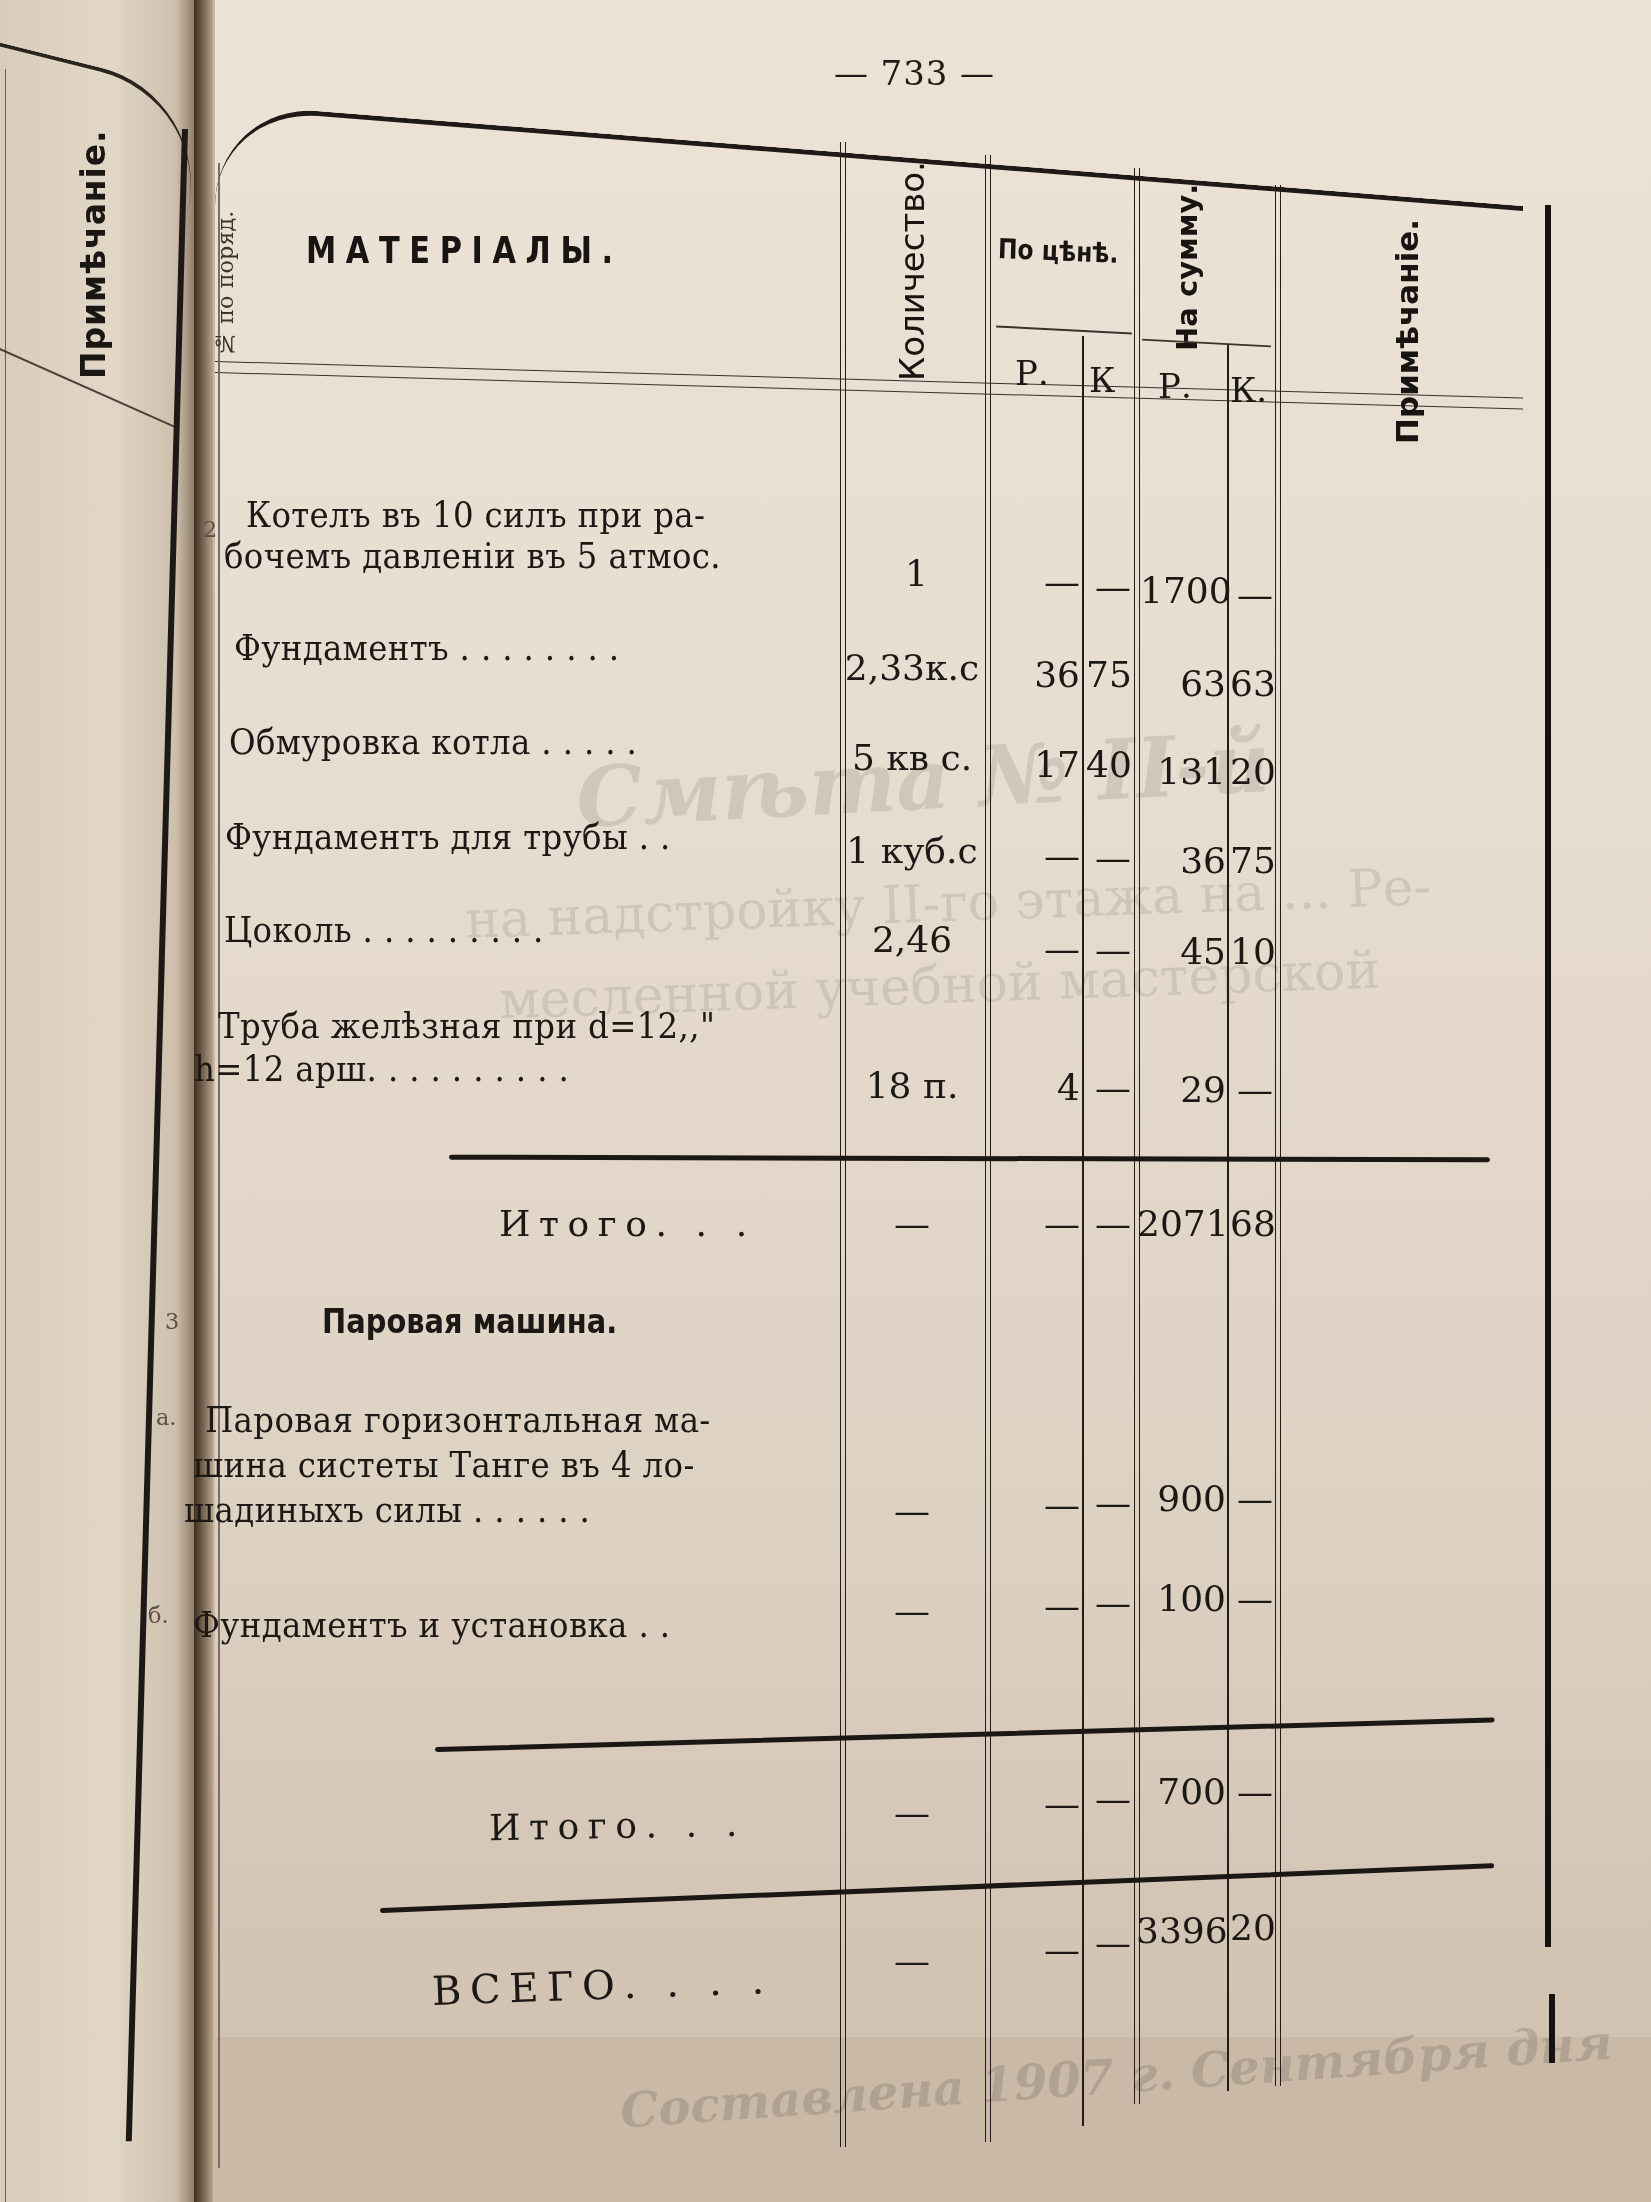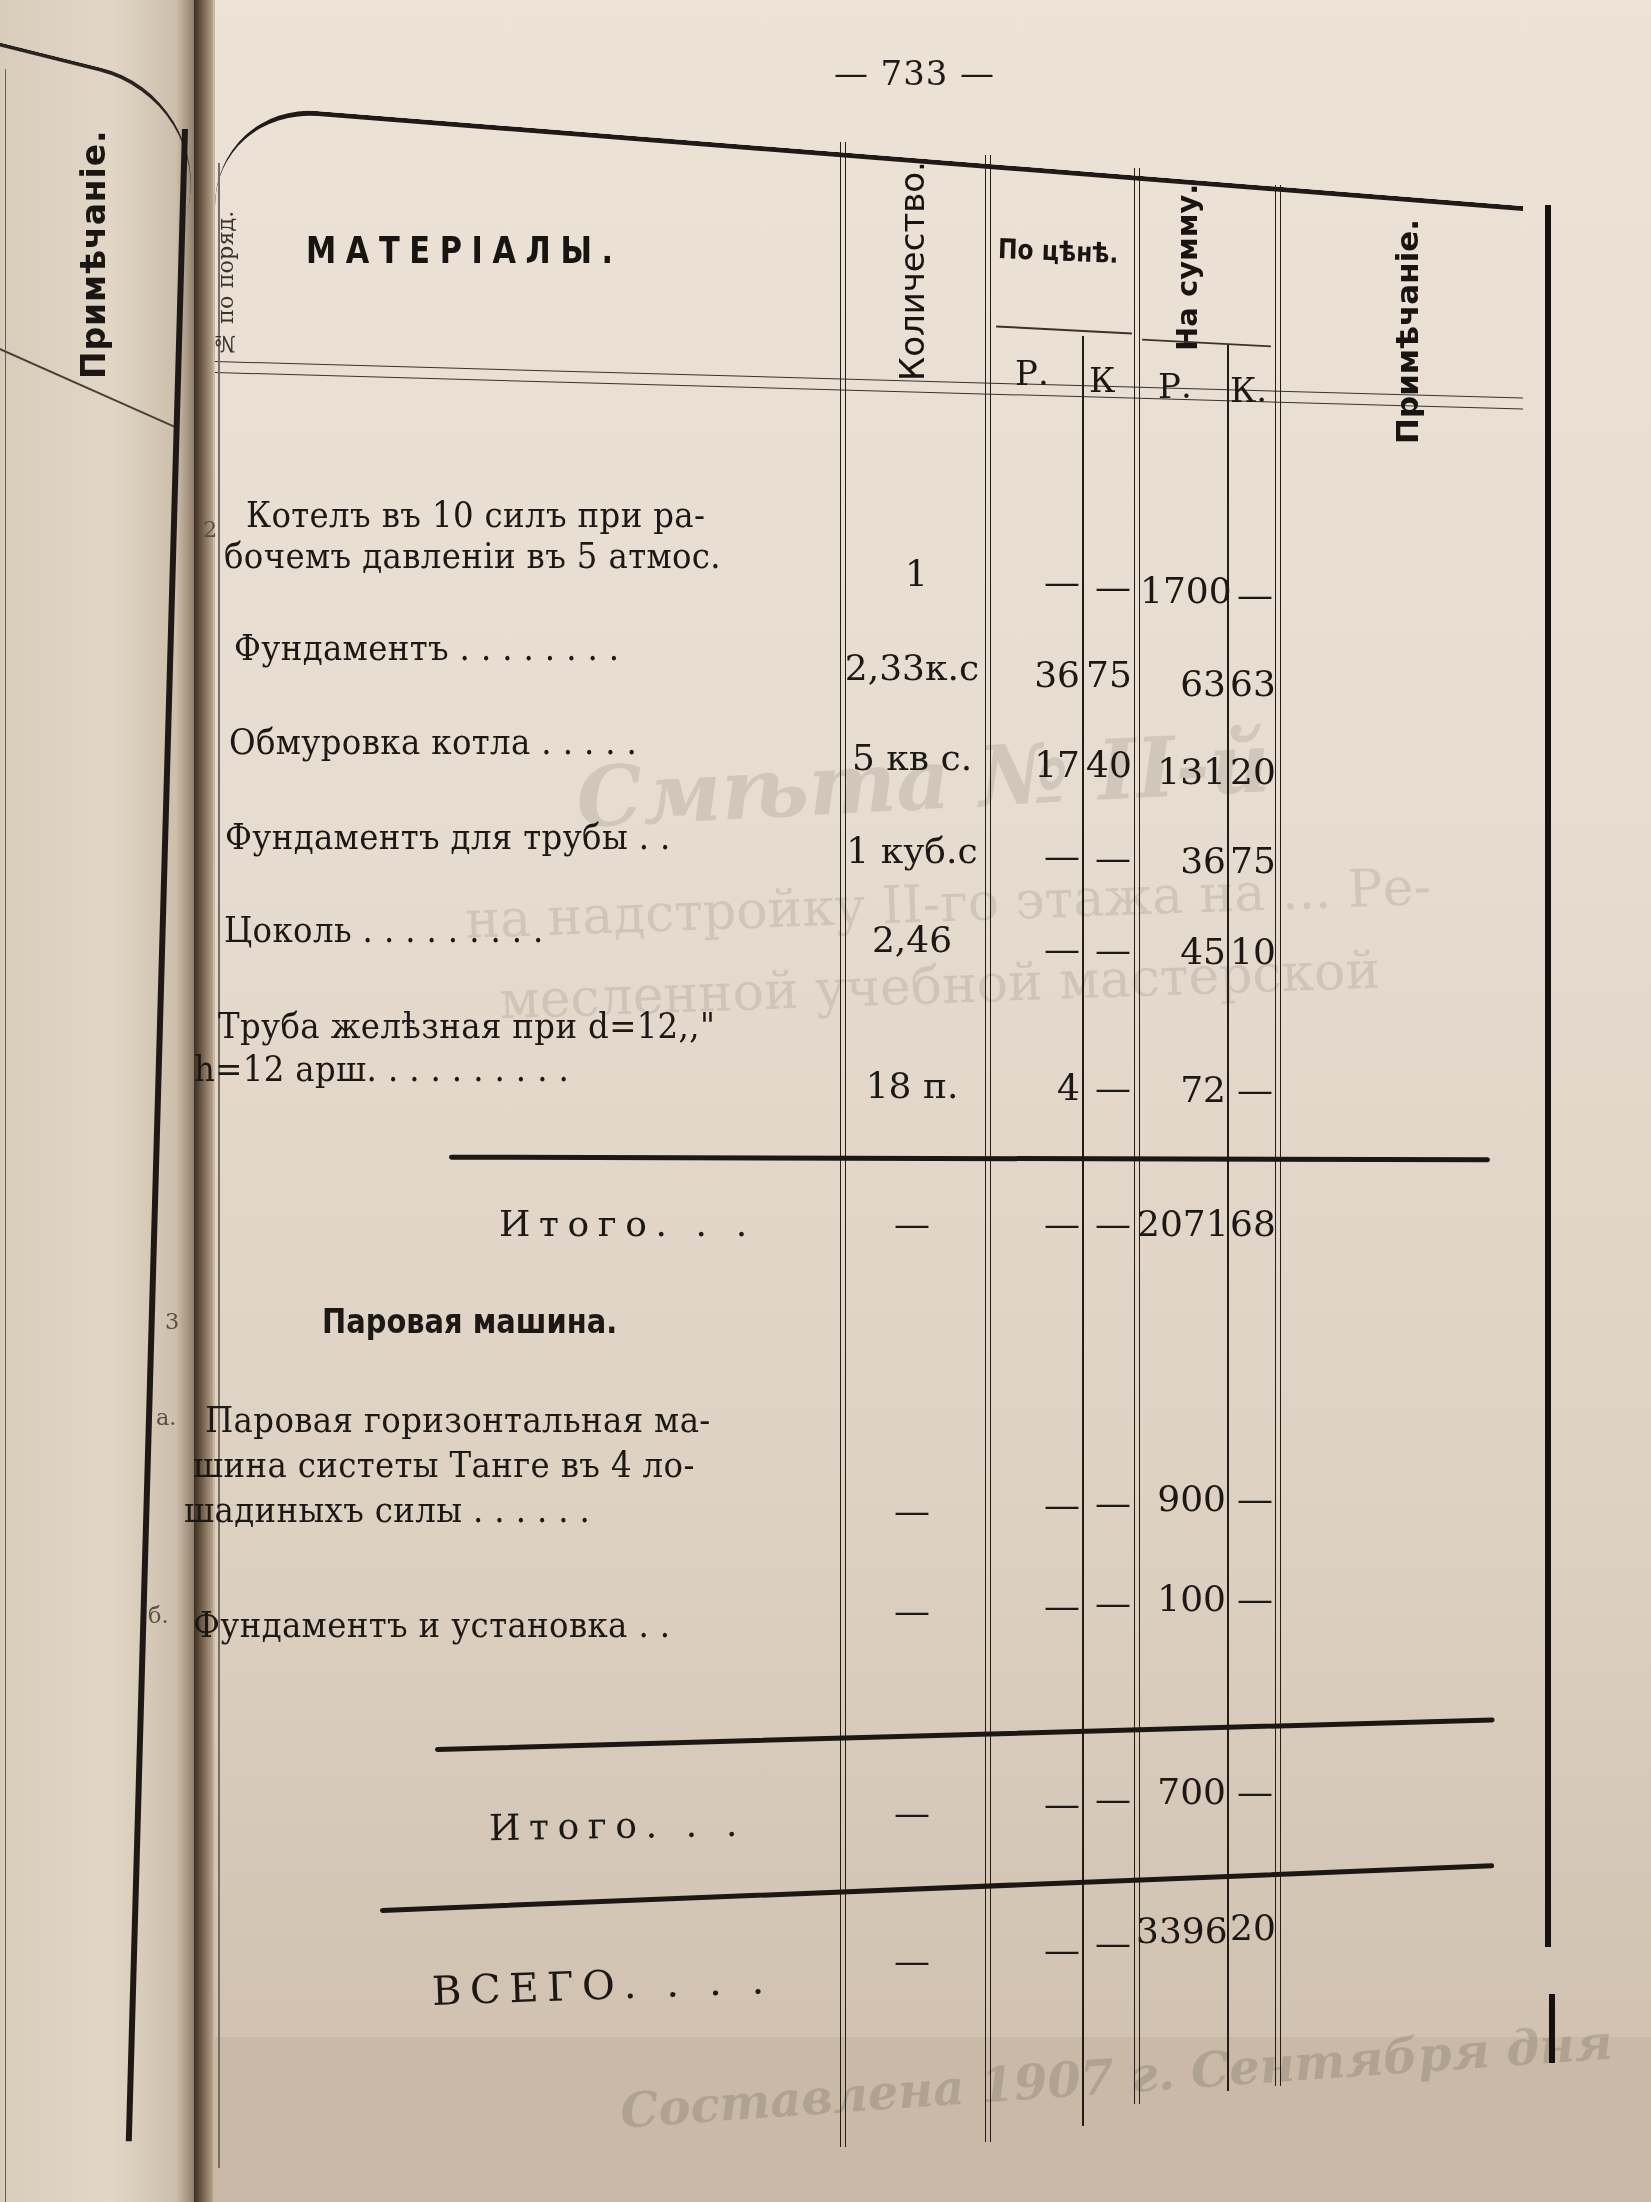--- a/index.html
+++ b/index.html
@@ -199,21 +199,21 @@
     <div class="cell num" style="left:925px;top:929px;width:86px">45</div>
     <div class="cell num" style="left:1015px;top:929px;width:43px">10</div>
   </div>
 
   <div>
     <div class="cell desc" style="left:3.4px;top:1003px">Труба желѣзная при d=12,,"</div>
     <div class="cell desc" style="left:-20.6px;top:1046px">h=12 арш. . . . . . . . . .</div>
     <div class="cell ctr" style="left:626px;top:1063px;width:142px">18 п.</div>
     <div class="cell num" style="left:779px;top:1065px;width:86px">4</div>
     <div class="cell num" style="left:871px;top:1065px;width:45px">—</div>
-    <div class="cell num" style="left:925px;top:1067px;width:86px">72</div>
+    <div class="cell num" style="left:925px;top:1067px;width:86px">29</div>
     <div class="cell num" style="left:1015px;top:1067px;width:43px">—</div>
   </div>
 
   <div class="total-rule" style="left:234px;top:1156px;width:1041px;transform:rotate(0.15deg)"></div>
   <div>
     <div class="cell spaced" style="left:284px;top:1201px">Итого. . .</div>
     <div class="cell ctr" style="left:626px;top:1201px;width:142px">—</div>
     <div class="cell num" style="left:779px;top:1201px;width:86px">—</div>
     <div class="cell num" style="left:871px;top:1201px;width:45px">—</div>
     <div class="cell num" style="left:922px;top:1201px;width:89px">2071</div>

